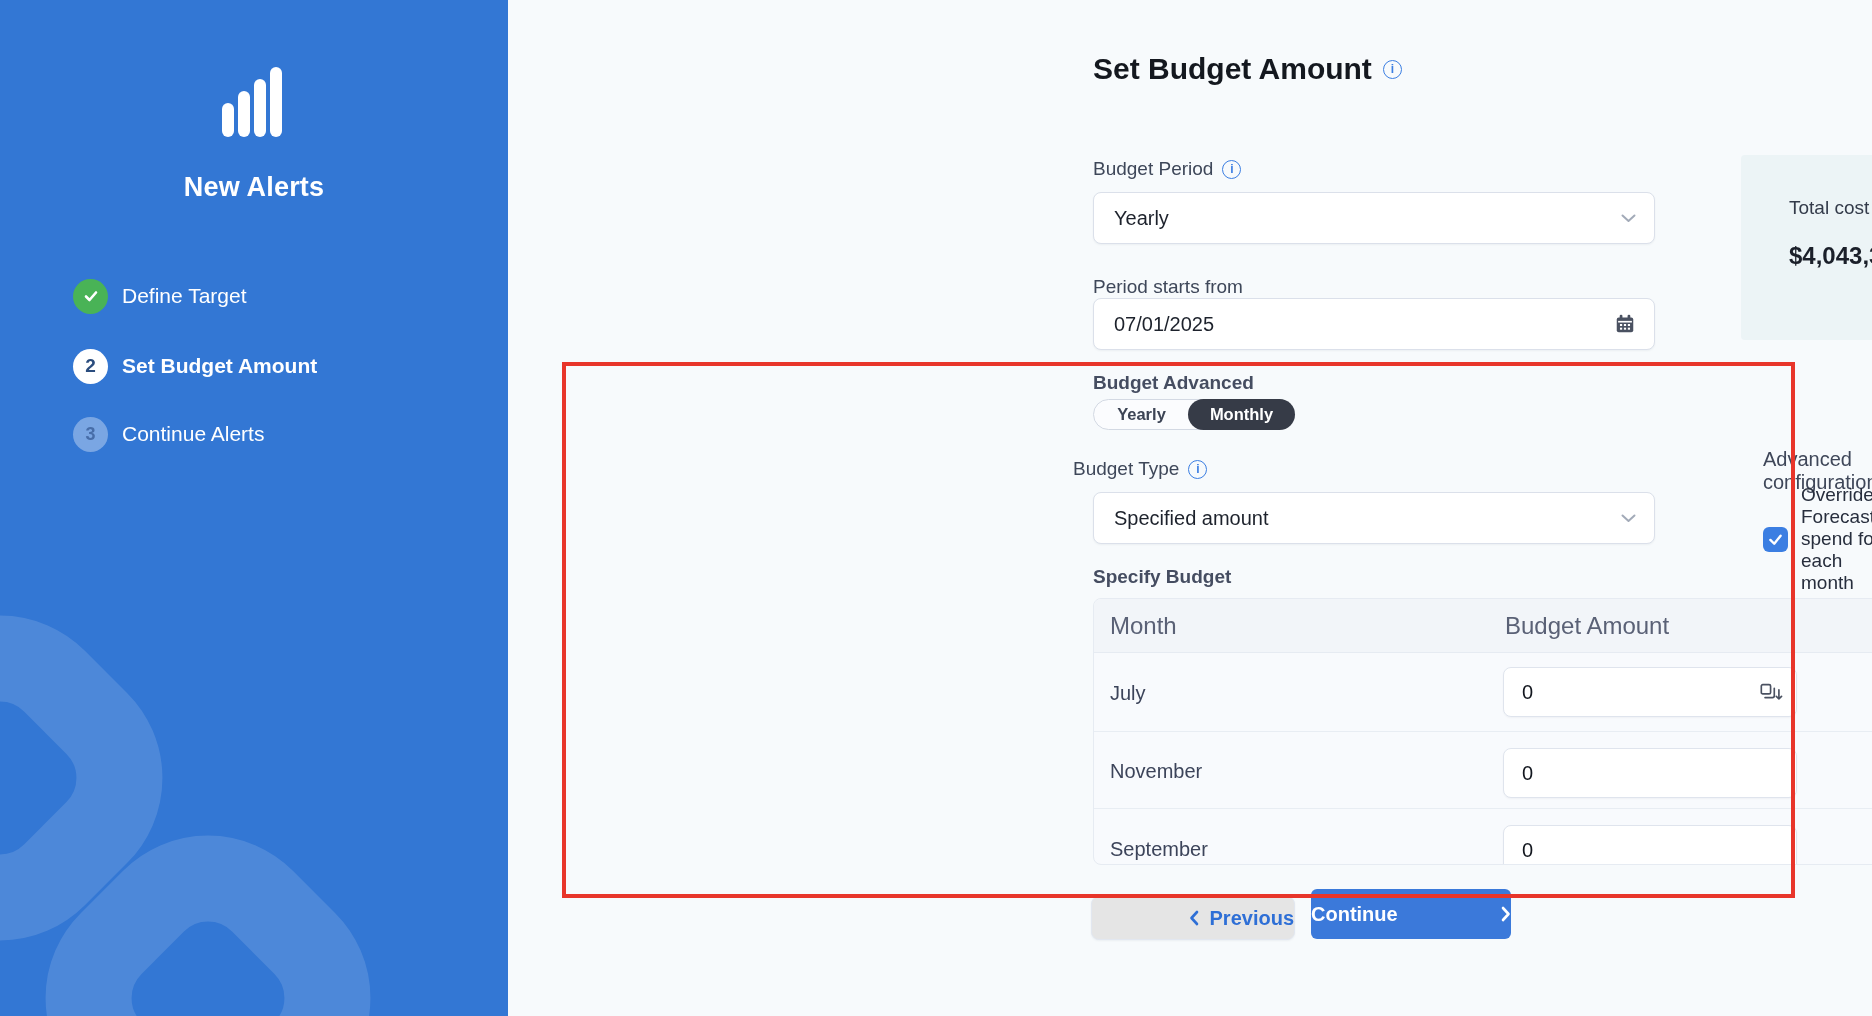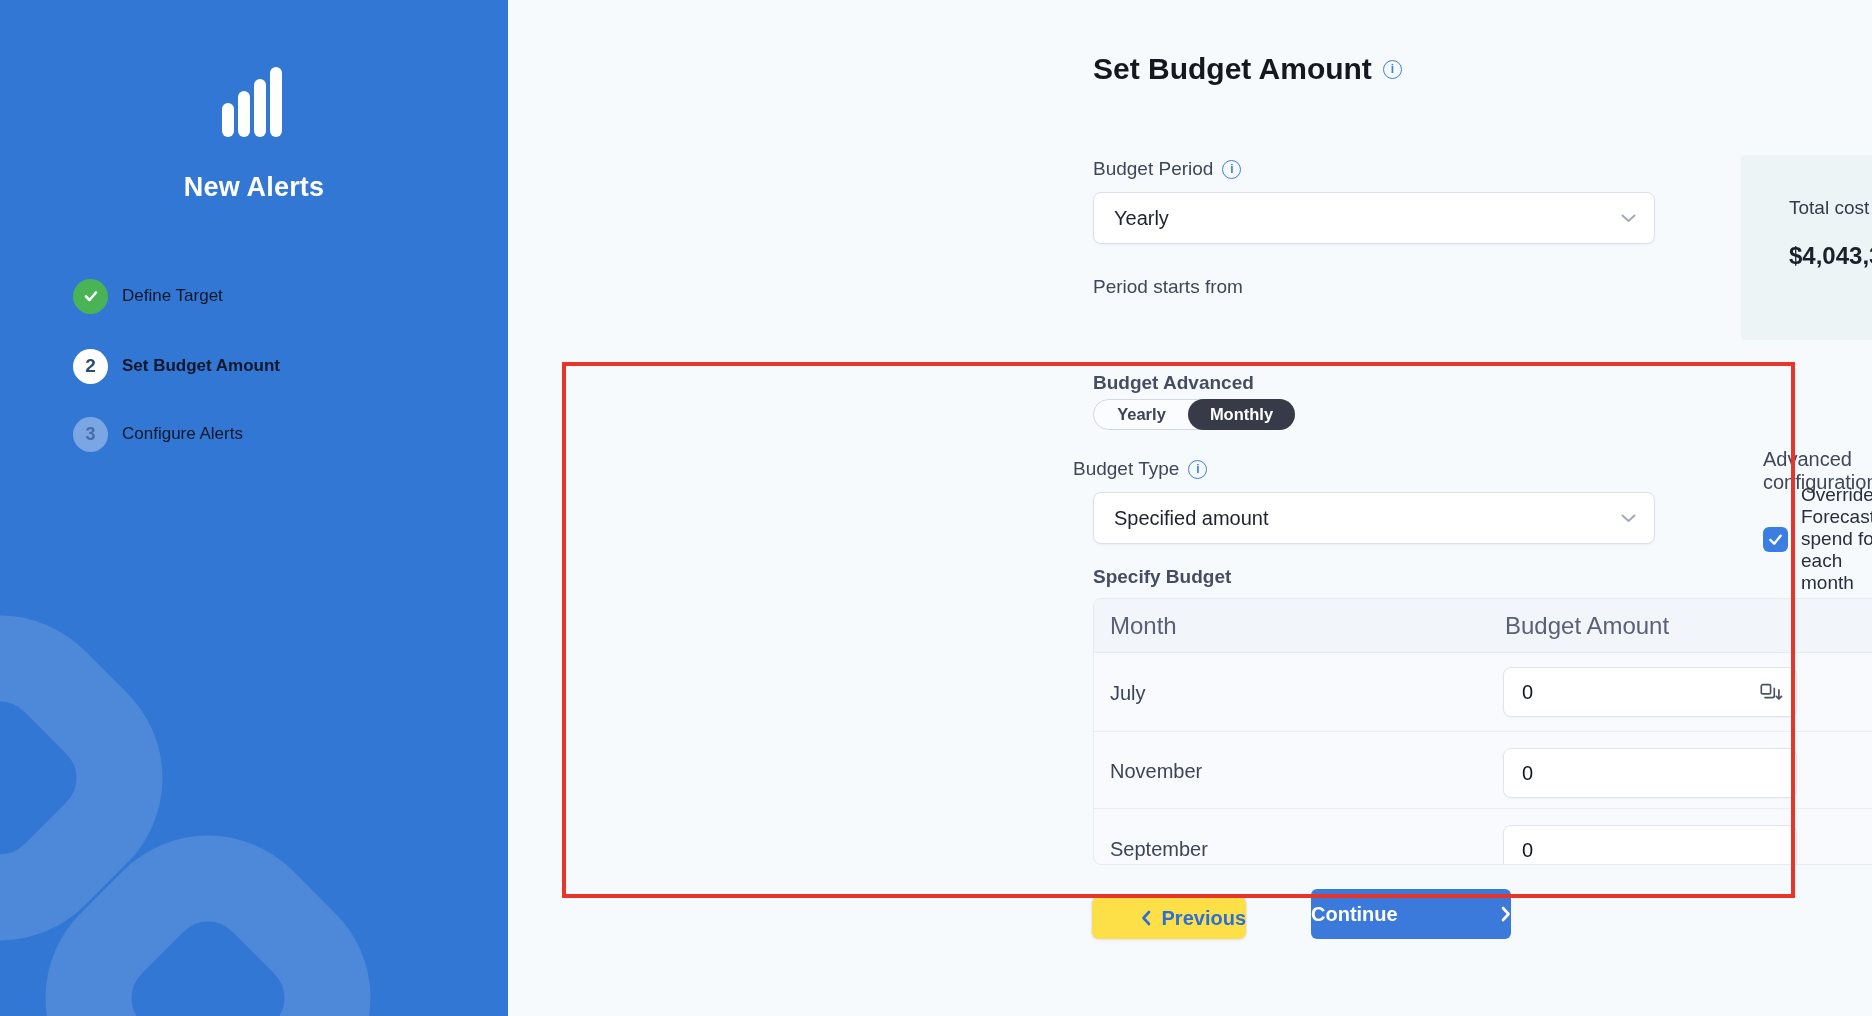--- a/index.html
+++ b/index.html
@@ -17,21 +17,21 @@
   .chart-icon { position:absolute; left:222px; top:67px; width:64px; height:70px; display:flex; align-items:flex-end; gap:4px; }
   .chart-icon span { width:12px; background:#ffffff; border-radius:6px; display:block; }
   .b1{height:34px;} .b2{height:46px;} .b3{height:58px;} .b4{height:70px;}
   .sb-title { position:absolute; left:0; top:172px; width:508px; text-align:center; color:#fff; font-size:27px; font-weight:700; letter-spacing:0.2px; }
   .step { position:absolute; left:73px; height:36px; display:flex; align-items:center; gap:14px; cursor:pointer; }
   .step1{ top:278px; } .step2{ top:348px; } .step3{ top:416px; }
   .step-circle { width:35px; height:35px; border-radius:50%; display:flex; align-items:center; justify-content:center; flex:0 0 auto; }
   .sc-done { background:#49b356; }
   .sc-current { background:#ffffff; color:#2b4d7e; font-size:19px; font-weight:700; }
   .sc-pending { background:rgba(255,255,255,0.35); color:rgba(30,62,120,0.55); font-size:18px; font-weight:700; }
-  .step-label { color:#0f172a; font-size:17px; }
+  .step-label { color:#ffffff; font-size:21px; }
   .step2 .step-label { font-weight:700; }
 
   
   .main { position:absolute; left:508px; top:0; width:1364px; height:1016px; }
   .page-title { position:absolute; left:585px; top:52px; display:flex; align-items:center; gap:11px; font-size:30px; font-weight:700; color:#14181f; }
   .info { display:inline-block; width:19px; height:19px; border:1.7px solid #3b7ee2; border-radius:50%; color:#3b7ee2; font-size:12px; font-weight:700; line-height:16px; text-align:center; font-style:normal; cursor:pointer; flex:0 0 auto; }
   .info::before { content:"i"; }
   .flabel { position:absolute; display:flex; align-items:center; gap:9px; font-size:19px; font-weight:500; color:#3e4759; }
   .lab-bp { left:585px; top:158px; }
   .lab-psf { left:585px; top:276px; }
@@ -71,21 +71,21 @@
   .rdiv1 { top:132px; } .rdiv2 { top:209px; }
   .mlabel { position:absolute; left:16px; font-size:20px; color:#3c445a; transform:translateY(-50%); }
   .ml-july { top:94px; } .ml-aug { top:172px; } .ml-sep { top:250px; }
   .cellin { position:absolute; width:294px; height:50px; background:#ffffff; border:1px solid #dfe4ed; border-radius:8px; box-shadow:0 1px 2px rgba(20,30,50,0.04); display:flex; align-items:center; padding:0 12px 0 18px; font-size:20px; color:#13171f; cursor:text; }
   .in-b { left:409px; }
   .row-july .cellin { top:68px; } .row-aug .cellin { top:149px; } .row-sep .cellin { top:226px; }
   .fill-icon { margin-left:auto; cursor:pointer; display:flex; }
 
   
   .btn { position:absolute; display:flex; align-items:center; justify-content:center; gap:11px; font-size:20px; font-weight:600; cursor:pointer; }
-  .btn-prev { left:583px; top:896px; width:156px; height:44px; background:#fde047; border:1px solid #e2e7f0; border-radius:8px; color:#2e6fd6; box-shadow:0 1px 2px rgba(20,30,50,0.05); z-index:10; }
+  .btn-prev { left:583px; top:896px; width:204px; height:44px; background:#e5e5e5; border:1px solid #e2e7f0; border-radius:8px; color:#2e6fd6; box-shadow:0 1px 2px rgba(20,30,50,0.05); z-index:10; }
   .btn-cont { left:803px; top:889px; width:200px; height:50px; background:#3b79da; border-radius:6px; color:#ffffff; z-index:10; }
 
   
   .annotation { position:absolute; left:562px; top:362px; width:1233px; height:536px; border:4px solid #e8352a; z-index:40; pointer-events:none; }
 </style>
 </head>
 <body>
 
 <div id="app">
 
@@ -107,21 +107,21 @@
           </svg>
       </span>
       <span class="step-label">Define Target</span>
     </div>
     <div class="step step2">
       <span class="step-circle sc-current">2</span>
       <span class="step-label">Set Budget Amount</span>
     </div>
     <div class="step step3">
       <span class="step-circle sc-pending">3</span>
-      <span class="step-label">Configure Alerts</span>
+      <span class="step-label">Continue Alerts</span>
     </div>
   </aside>
 
   <main class="main">
 
     <h1 class="page-title">
       <span>Set Budget Amount</span>
       <i class="info"></i>
     </h1>
 
@@ -133,20 +133,37 @@
       <span>Yearly</span>
       <span class="spacer fill-icon">
         <svg width="15" height="9" viewBox="0 0 15 9">
             <path d="M1.5 1.5 L7.5 7 L13.5 1.5" fill="none" stroke="#a2aab8" stroke-width="2" stroke-linecap="round" stroke-linejoin="round"></path>
           </svg>
       </span>
     </div>
 
     <div class="flabel lab-psf">
       <span>Period starts from</span>
+    </div>
+    <div class="field date-field">
+      <span>07/01/2025</span>
+      <span class="spacer fill-icon">
+        <svg width="22" height="22" viewBox="0 0 24 24">
+          <rect x="3" y="5" width="18" height="16" rx="2.2" fill="#4a5161"></rect>
+          <rect x="6.2" y="2" width="3" height="5" rx="1.4" fill="#4a5161"></rect>
+          <rect x="14.8" y="2" width="3" height="5" rx="1.4" fill="#4a5161"></rect>
+          <rect x="4.5" y="8.6" width="15" height="1.8" fill="#ffffff"></rect>
+          <rect x="6.5" y="12" width="2.4" height="2.2" fill="#ffffff"></rect>
+            <rect x="10.8" y="12" width="2.4" height="2.2" fill="#ffffff"></rect>
+            <rect x="15.1" y="12" width="2.4" height="2.2" fill="#ffffff"></rect>
+          <rect x="6.5" y="16" width="2.4" height="2.2" fill="#ffffff"></rect>
+            <rect x="10.8" y="16" width="2.4" height="2.2" fill="#ffffff"></rect>
+            <rect x="15.1" y="16" width="2.4" height="2.2" fill="#ffffff"></rect>
+        </svg>
+      </span>
     </div>
 
     <div class="summary">
       <div class="sum-col sum-col-1">
         <div class="sum-label">Total cost last period</div>
         <div class="sum-value">$4,043,382.49</div>
       </div>
 
     </div>
 

